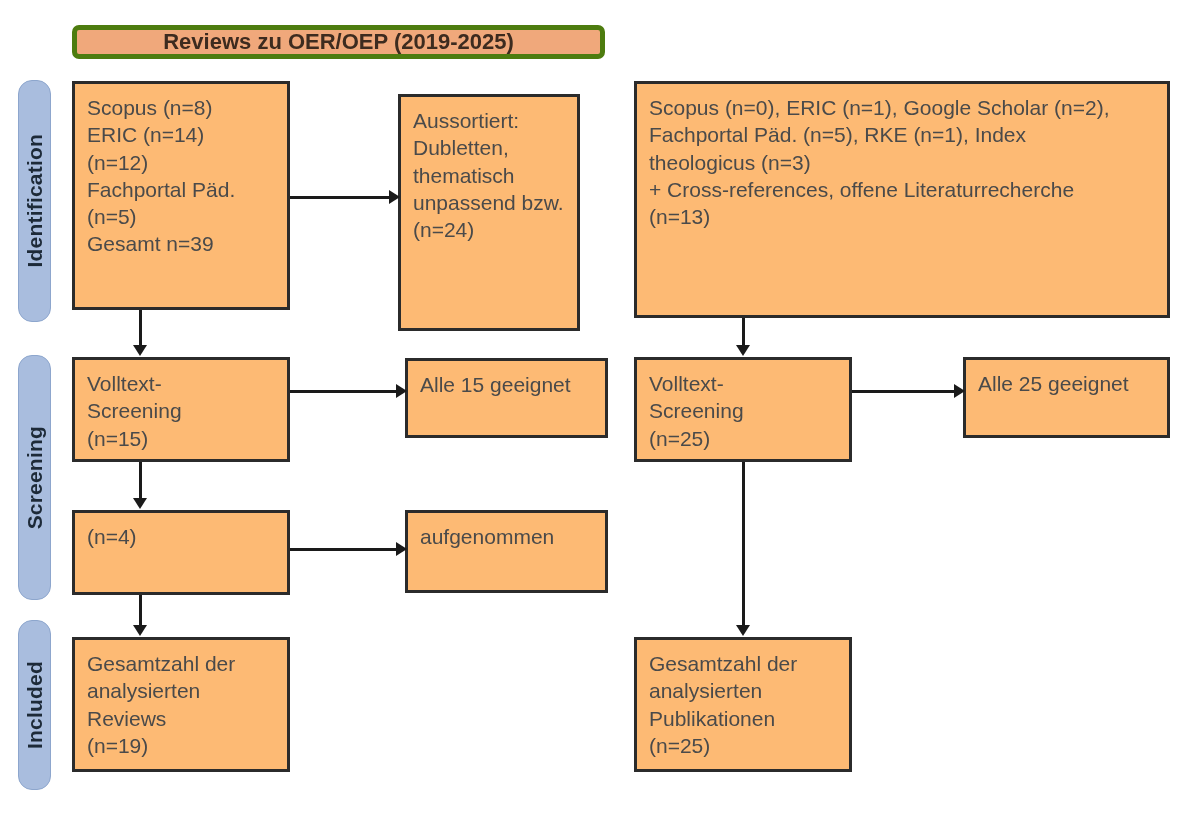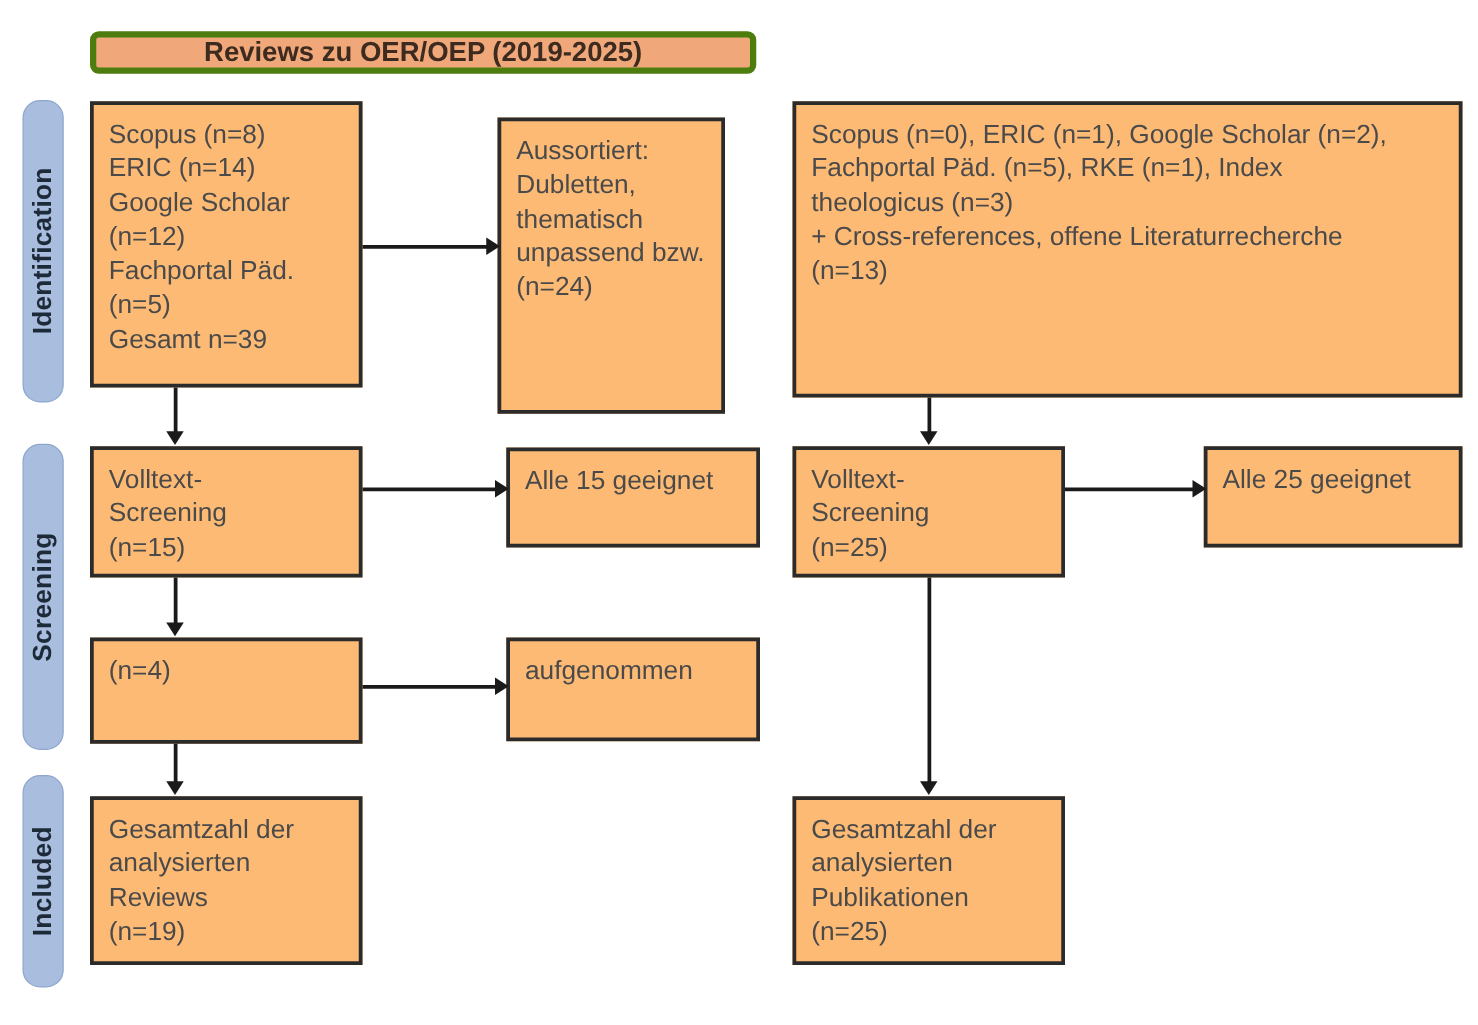--- a/index.html
+++ b/index.html
@@ -115,21 +115,20 @@
     <span>Included</span>
   </div>
 
   <div class="col-header" style="left:72px; top:25px; width:533px; height:34px;">
     <span>Reviews zu OER/OEP (2019-2025)</span>
   </div>
 
   <div class="flow-box" style="left:72px; top:81px; width:218px; height:229px;">
     <div class="line">Scopus (n=8)</div>
     <div class="line">ERIC (n=14)</div>
-    <div class="line">Google Scholar</div>
     <div class="line">(n=12)</div>
     <div class="line">Fachportal Päd.</div>
     <div class="line">(n=5)</div>
     <div class="line">Gesamt n=39</div>
   </div>
 
   <div class="flow-box" style="left:398px; top:94px; width:182px; height:237px;">
     <div class="line">Aussortiert:</div>
     <div class="line">Dubletten,</div>
     <div class="line">thematisch</div>

